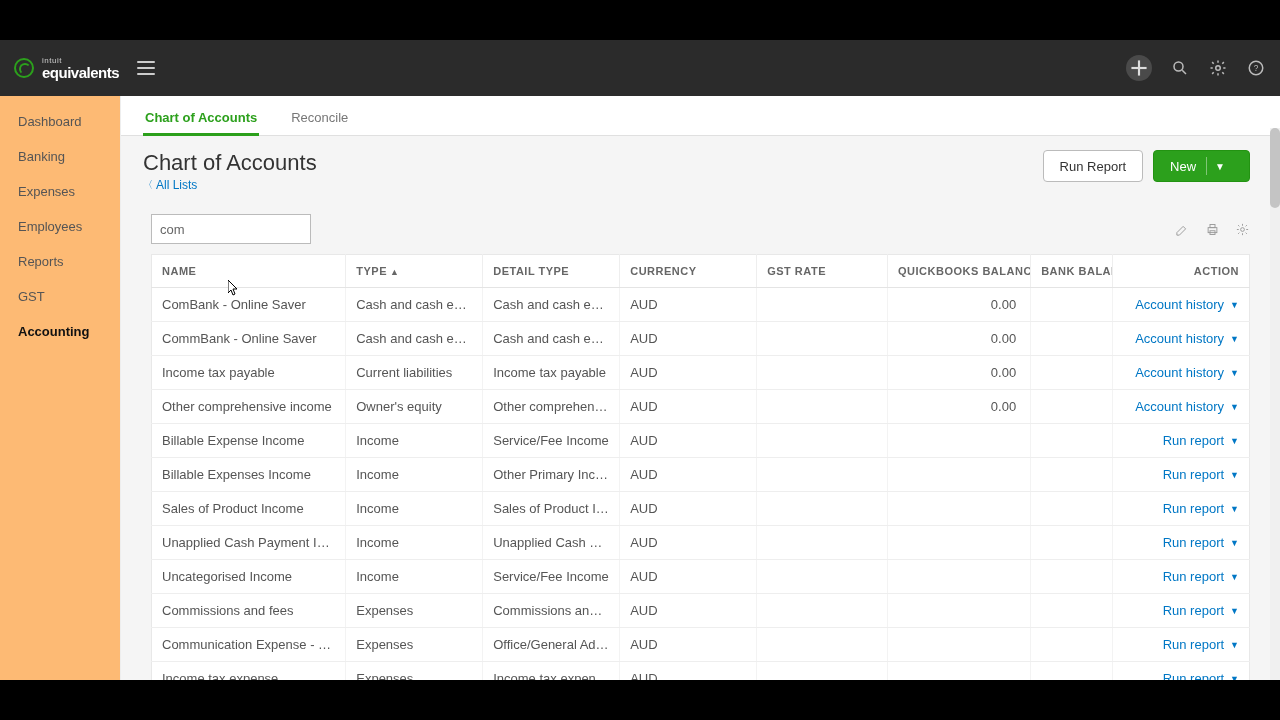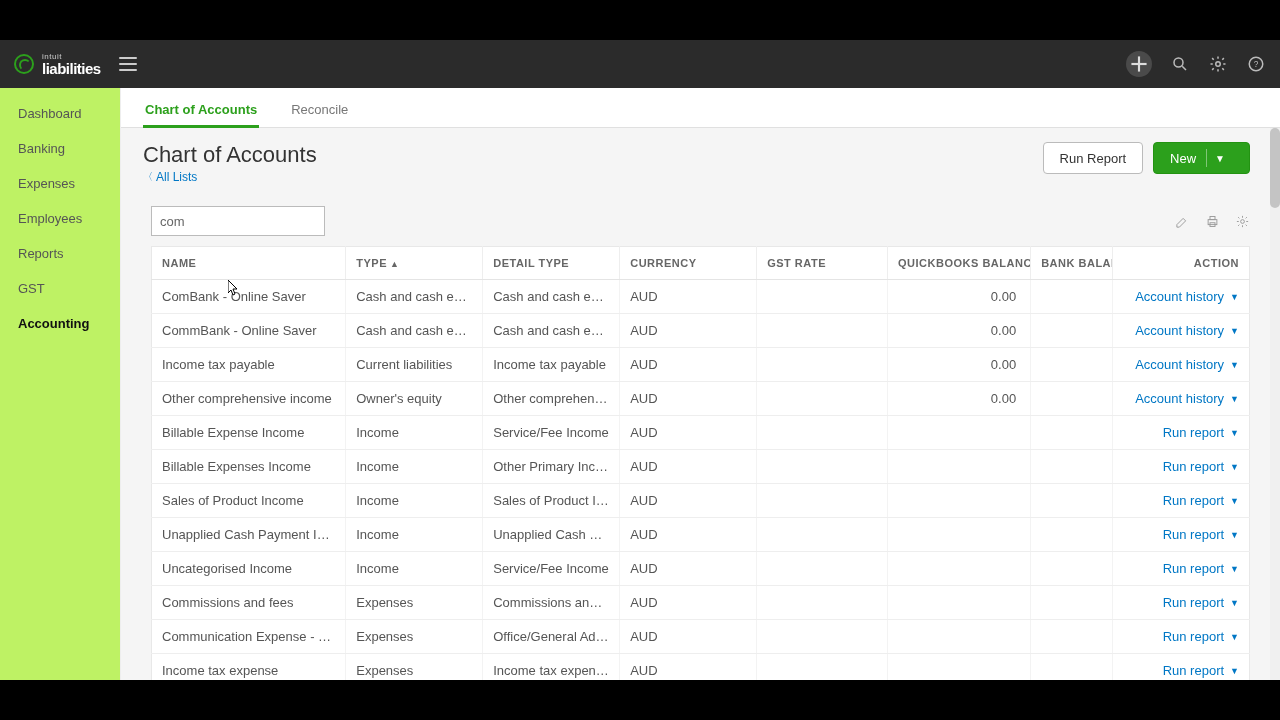--- a/index.html
+++ b/index.html
@@ -3,38 +3,38 @@
 <meta charset="utf-8">
 <style>
   * { box-sizing: border-box; margin: 0; padding: 0; }
   body { font-family: -apple-system, BlinkMacSystemFont, "Segoe UI", Helvetica, Arial, sans-serif; background: #fff; width: 1280px; height: 720px; overflow: hidden; position: relative; }
   .letterbox-top, .letterbox-bottom { position: absolute; left: 0; right: 0; height: 40px; background: #000; z-index: 100; }
   .letterbox-top { top: 0; }
   .letterbox-bottom { bottom: 0; }
   .app { position: absolute; top: 40px; bottom: 40px; left: 0; right: 0; display: flex; flex-direction: column; }
 
   
-  .topbar { background: #2b2b2b; height: 48px; display: flex; align-items: center; padding: 0 14px; color: #fff; }
+  .topbar { background: #2b2b2b; height: 56px; display: flex; align-items: center; padding: 0 14px; color: #fff; }
   .logo-wrap { display: flex; align-items: center; gap: 4px; }
   .logo-swirl { width: 20px; height: 20px; border: 2.5px solid #2ca01c; border-radius: 50%; position: relative; }
   .logo-swirl::before { content:""; position:absolute; width:8px; height:8px; border:2px solid #2ca01c; border-radius:50%; top:3px; left:3px; border-right-color:transparent; border-bottom-color:transparent; }
   .logo-text { display:flex; flex-direction:column; line-height:1; margin-left:4px;}
   .logo-text .brand-sub { font-size:8px; color:#ccc; letter-spacing:.5px;}
   .logo-text .brand-main { font-size:15px; font-weight:600; color:#fff; letter-spacing:-.5px;}
   .hamburger { margin-left: 18px; cursor:pointer; width:18px; height:14px; display:flex; flex-direction:column; justify-content:space-between;}
   .hamburger span { display:block; height:2px; background:#ccc; border-radius:1px;}
   .top-spacer { flex:1; }
   .top-icons { display:flex; align-items:center; gap:18px; }
   .circle-btn { width:26px; height:26px; border-radius:50%; background:#4a4a4a; display:flex; align-items:center; justify-content:center; cursor:pointer; color:#ddd; font-size:16px; }
   .top-icon { width:20px; height:20px; display:flex; align-items:center; justify-content:center; cursor:pointer; color:#ccc; }
   .top-icon svg { width:18px; height:18px; fill:#bbb; }
 
   
   .main { flex:1; display:flex; overflow:hidden; }
-  .sidebar { width:120px; background:#bef264; padding-top:8px; }
+  .sidebar { width:120px; background:#fdba74; padding-top:8px; }
   .nav-item { padding: 10px 18px; font-size:13px; color:#555; cursor:pointer; }
   .nav-item.active { font-weight:600; color:#111; }
 
   .content { flex:1; display:flex; flex-direction:column; overflow:hidden; border-left:1px solid #eee;}
 
   
   .tabs { display:flex; border-bottom:1px solid #e0e0e0; padding-left:22px; height:40px; align-items:flex-end; gap:30px; }
   .tab { font-size:13px; color:#777; padding:10px 2px; cursor:pointer; position:relative; }
   .tab.active { color:#2ca01c; font-weight:600; }
   .tab.active::after { content:""; position:absolute; left:0; right:0; bottom:-1px; height:3px; background:#2ca01c; }
@@ -46,21 +46,21 @@
   .breadcrumb { font-size:12px; color:#0077c5; margin-top:2px; cursor:pointer; display:flex; align-items:center; gap:3px;}
   .breadcrumb .chev { font-size:10px; }
   .head-actions { display:flex; gap:10px; align-items:center; }
   .btn { height:32px; padding:0 16px; border-radius:4px; font-size:13px; cursor:pointer; display:flex; align-items:center; border:1px solid #bbb; background:#fff; color:#333;}
   .btn-primary { background:#2ca01c; color:#fff; border:1px solid #239312; font-weight:500; padding-right:24px;}
   .btn-primary .caret-divider { width:1px; height:18px; background:rgba(255,255,255,.4); margin:0 8px 0 10px;}
   .btn-primary .caret { font-size:10px; }
 
   
   .toolbar { padding: 16px 30px 10px 30px; display:flex; align-items:center; justify-content:space-between; background:#f5f5f5;}
-  .search-box { width:174px; height:30px; border:1px solid #bbb; background:#fff; padding:0 8px; display:flex; align-items:center; }
+  .search-box { width:160px; height:30px; border:1px solid #bbb; background:#fff; padding:0 8px; display:flex; align-items:center; }
   .search-box input { border:none; outline:none; width:100%; font-size:13px; color:#666; font-style:normal; background:transparent;}
   .tbl-icons { display:flex; gap:14px; color:#999; }
   .tbl-icons .ico { cursor:pointer; width:16px; height:16px; display:flex; align-items:center; justify-content:center;}
   .tbl-icons svg { width:15px; height:15px; fill:#999; }
 
   
   .table-wrap { padding: 0 30px; background:#f5f5f5; flex:1; overflow:hidden;}
   table { width:100%; border-collapse:collapse; background:#fff; border:1px solid #e8e8e8; table-layout:fixed;}
   thead th { font-size:11px; font-weight:600; letter-spacing:.5px; color:#666; text-align:left; padding:10px 10px; border-bottom:1px solid #e4e4e4; border-right:1px solid #eee; text-transform:uppercase; white-space:nowrap; overflow:hidden;}
   thead th:last-child { border-right:none; text-align:right;}
@@ -96,21 +96,21 @@
 <div class="letterbox-top"></div>
 <div class="letterbox-bottom"></div>
 
 <div class="app">
 
   <div class="topbar">
     <div class="logo-wrap">
       <div class="logo-swirl"></div>
       <div class="logo-text">
         <span class="brand-sub">intuit</span>
-        <span class="brand-main">liabilities</span>
+        <span class="brand-main">equivalents</span>
       </div>
     </div>
     <div class="hamburger">
         <span></span>
         <span></span>
         <span></span>
       </div>
     <div class="top-spacer"></div>
     <div class="top-icons">
       <div class="circle-btn">

